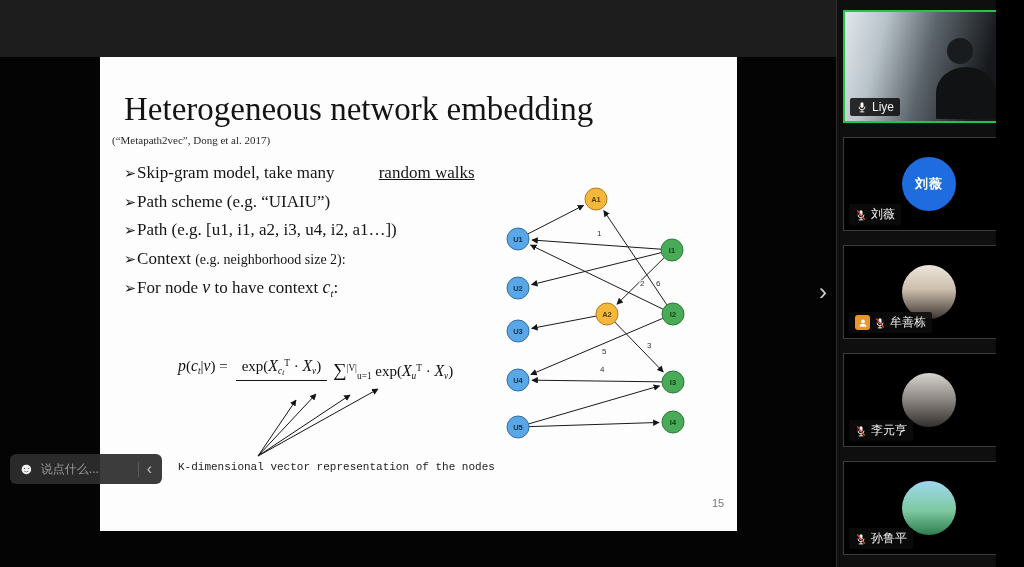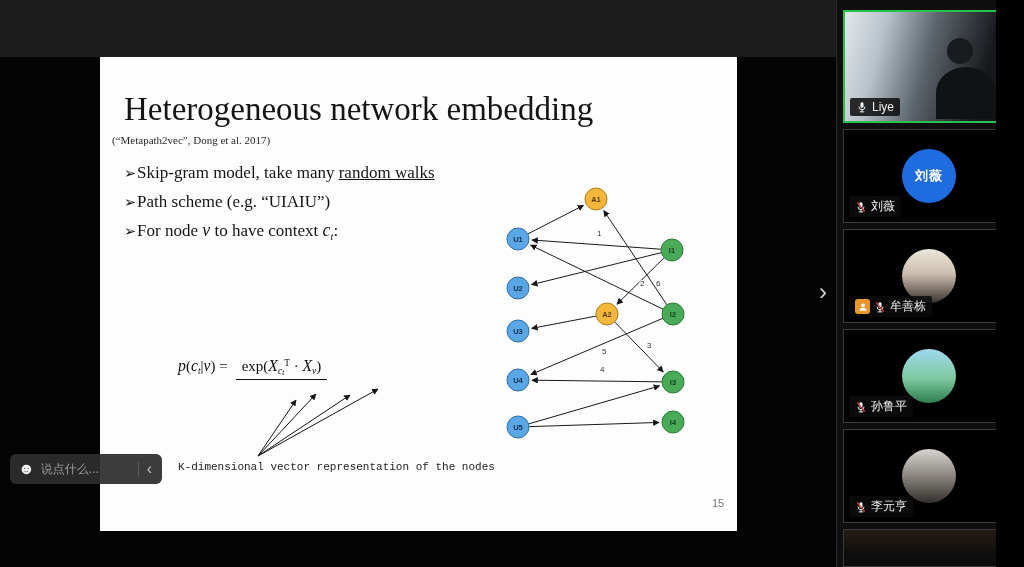--- a/index.html
+++ b/index.html
@@ -10,21 +10,21 @@
 
   
   .slide{position:absolute;left:100px;top:0;width:637px;height:474px;background:#fdfdfd;color:#111;}
   .slide-title{position:absolute;left:24px;top:34px;font-family:"Liberation Serif",serif;font-size:33px;color:#141414;white-space:nowrap;}
   .slide-subtitle{position:absolute;left:12px;top:77px;font-family:"Liberation Serif",serif;font-size:11px;color:#2b2b2b;}
   #bullets{position:absolute;left:24px;top:106px;font-family:"Liberation Serif",serif;font-size:17px;color:#151515;}
   .bullet{height:28.5px;white-space:nowrap;}
   .bullet .marker{margin-right:1px;font-size:0.85em;}
   .bullet.indent{margin-left:32px;font-size:13.5px;height:27px;}
   .bullet.indent .marker{margin-right:5px;}
-  .seg-u{text-decoration:underline;}
+  .seg-u{text-decoration:underline;margin-left:40px;}
   .seg-b{font-weight:bold;}
   .seg-c1{color:#4aa3cf;}
   .seg-c2{color:#2e74b5;}
   .seg-small{font-size:14px;}
   .seg-mi{font-style:italic;font-family:"Liberation Serif",serif;font-size:1.05em;}
   .seg-sub{font-size:0.62em;vertical-align:-0.35em;}
   .seg-sub2{font-size:0.5em;vertical-align:-0.55em;}
   .seg-sup{font-size:0.62em;vertical-align:0.55em;}
   .seg-big{font-size:1.25em;}
   .formula{position:absolute;left:78px;top:300px;display:flex;font-family:"Liberation Serif",serif;font-size:15px;color:#101010;}
@@ -41,21 +41,21 @@
   .chat-bar .emoji{color:#f2f2f2;font-size:16px;line-height:1;}
   .chat-bar .chat-text{color:#9a9a9a;font-size:12px;flex:1;white-space:nowrap;overflow:hidden;}
   .chat-bar .chat-div{width:1px;height:15px;background:#5a5a5a;}
   .chat-bar .chat-collapse{color:#c0c0c0;font-size:16px;padding:0 2px;cursor:pointer;}
 
   .sidebar-toggle{position:absolute;left:814px;top:220px;width:18px;height:30px;color:#cfcfcf;font-size:24px;line-height:30px;text-align:center;cursor:pointer;}
 
   
   .sidebar{position:absolute;left:836px;top:0;width:188px;height:567px;background:#0f0f0f;border-left:1px solid #2c2c2c;box-sizing:border-box;}
   #participant-list{padding:10px 9px 0 6px;}
-  .tile{position:relative;height:94px;margin-bottom:6px;background:#000;border:1px solid #3a3a3a;box-sizing:border-box;overflow:hidden;cursor:pointer;}
+  .tile{position:relative;height:94px;margin-bottom:14px;background:#000;border:1px solid #3a3a3a;box-sizing:border-box;overflow:hidden;cursor:pointer;}
   .tile.active{height:113px;border:2px solid #26c24b;}
   .tile.partial{height:38px;margin-bottom:0;background:linear-gradient(180deg,#241c12 0%,#0c0c0c 80%);}
   .tile-body{position:absolute;left:0;top:0;right:0;bottom:0;display:flex;align-items:center;justify-content:center;}
   .video-feed{background:linear-gradient(105deg,#e2e8ec 0%,#b8c2c9 22%,#5c646b 48%,#16181b 80%);}
   .video-feed::after{content:"";position:absolute;right:24%;top:24%;width:26px;height:26px;border-radius:50%;background:#191c1f;}
   .video-feed::before{content:"";position:absolute;right:10%;top:50%;width:60px;height:52px;border-radius:50% 50% 0 0;background:#101214;}
   .avatar{width:54px;height:54px;border-radius:50%;display:flex;align-items:center;justify-content:center;color:#fff;font-size:13px;font-weight:bold;letter-spacing:1px;}
   .photo-portrait-light{background:linear-gradient(180deg,#ece5da 0%,#cdbfae 45%,#3c3430 100%);}
   .photo-landscape{background:linear-gradient(180deg,#9fd8ef 0%,#7ec9a0 55%,#2f7d4f 100%);}
   .photo-portrait-dark{background:linear-gradient(180deg,#d8d4cf 0%,#8a8580 50%,#332f2c 100%);}
@@ -72,27 +72,30 @@
 <div class="screen">
   <div class="topbar"></div>
 
   <div class="share-area">
     <div class="slide">
       <div class="slide-title">Heterogeneous network embedding</div>
       <div class="slide-subtitle">(“Metapath2vec”, Dong et al. 2017)</div>
       <div id="bullets">
           <div class="bullet"><span class="marker">➢</span><span>Skip-gram model, take many </span><span class="seg-u">random walks</span></div>
           <div class="bullet"><span class="marker">➢</span><span>Path scheme (e.g. “UIAIU”)</span></div>
+          <div class="bullet"><span class="marker">➢</span><span>Path (e.g. [u1, i1, a2, i3, u4, i2, a1…])</span></div>
+          <div class="bullet"><span class="marker">➢</span><span>Context </span><span class="seg-small">(e.g. neighborhood size 2):</span></div>
           <div class="bullet"><span class="marker">➢</span><span>For node </span><span class="seg-mi">v</span><span> to have context </span><span class="seg-mi">c</span><span class="seg-mi seg-sub">t</span><span>:</span></div>
         </div>
 
       <div class="formula">
         <span class="lhs"><span class="seg-mi">p</span><span>(</span><span class="seg-mi">c</span><span class="seg-mi seg-sub">t</span><span>|</span><span class="seg-mi">v</span><span>) =</span></span>
         <span class="frac">
           <span class="num"><span>exp(</span><span class="seg-mi">X</span><span class="seg-mi seg-sub">c</span><span class="seg-mi seg-sub2">t</span><span class="seg-sup">T</span><span> · </span><span class="seg-mi">X</span><span class="seg-mi seg-sub">v</span><span>)</span></span>
+          <span class="den"><span class="seg-big">∑</span><span class="seg-sup">|V|</span><span class="seg-sub">u=1</span><span> exp(</span><span class="seg-mi">X</span><span class="seg-mi seg-sub">u</span><span class="seg-sup">T</span><span> · </span><span class="seg-mi">X</span><span class="seg-mi seg-sub">v</span><span>)</span></span>
         </span>
       </div>
 
       <div class="annotation">K-dimensional vector representation of the nodes</div>
       <div class="page-num">15</div>
 
       <svg id="graph-svg" width="637" height="474" viewBox="0 0 637 474">
         <defs>
           <marker id="arrow" viewBox="0 0 10 10" refX="9" refY="5" markerWidth="6.5" markerHeight="6.5" orient="auto">
             <path d="M0,0 L10,5 L0,10 z" fill="#151515"></path>
@@ -206,46 +209,46 @@
               <path d="M4 7.5 a4 4.2 0 0 0 8 0" stroke="#fff" stroke-width="1.2" fill="none"></path>
               <line x1="8" y1="12" x2="8" y2="14.5" stroke="#fff" stroke-width="1.2"></line>
               <line x1="5" y1="14.5" x2="11" y2="14.5" stroke="#fff" stroke-width="1.2"></line>
               <line x1="3" y1="2" x2="13" y2="14" stroke="#e0443e" stroke-width="1.6"></line>
             </svg>
             <span>牟善栋</span>
           </div>
         </div>
         <div class="tile">
           <div class="tile-body">
+            <div class="avatar photo-portrait-dark"></div>
+          </div>
+          <div class="name-tag">
+            <svg viewBox="0 0 16 16" class="mic">
+              <rect x="6" y="1.5" width="4" height="7.5" rx="2" fill="#fff"></rect>
+              <path d="M4 7.5 a4 4.2 0 0 0 8 0" stroke="#fff" stroke-width="1.2" fill="none"></path>
+              <line x1="8" y1="12" x2="8" y2="14.5" stroke="#fff" stroke-width="1.2"></line>
+              <line x1="5" y1="14.5" x2="11" y2="14.5" stroke="#fff" stroke-width="1.2"></line>
+              <line x1="3" y1="2" x2="13" y2="14" stroke="#e0443e" stroke-width="1.6"></line>
+            </svg>
+            <span>李元亨</span>
+          </div>
+        </div>
+        <div class="tile">
+          <div class="tile-body">
             <div class="avatar photo-landscape"></div>
           </div>
           <div class="name-tag">
             <svg viewBox="0 0 16 16" class="mic">
               <rect x="6" y="1.5" width="4" height="7.5" rx="2" fill="#fff"></rect>
               <path d="M4 7.5 a4 4.2 0 0 0 8 0" stroke="#fff" stroke-width="1.2" fill="none"></path>
               <line x1="8" y1="12" x2="8" y2="14.5" stroke="#fff" stroke-width="1.2"></line>
               <line x1="5" y1="14.5" x2="11" y2="14.5" stroke="#fff" stroke-width="1.2"></line>
               <line x1="3" y1="2" x2="13" y2="14" stroke="#e0443e" stroke-width="1.6"></line>
             </svg>
             <span>孙鲁平</span>
-          </div>
-        </div>
-        <div class="tile">
-          <div class="tile-body">
-            <div class="avatar photo-portrait-dark"></div>
-          </div>
-          <div class="name-tag">
-            <svg viewBox="0 0 16 16" class="mic">
-              <rect x="6" y="1.5" width="4" height="7.5" rx="2" fill="#fff"></rect>
-              <path d="M4 7.5 a4 4.2 0 0 0 8 0" stroke="#fff" stroke-width="1.2" fill="none"></path>
-              <line x1="8" y1="12" x2="8" y2="14.5" stroke="#fff" stroke-width="1.2"></line>
-              <line x1="5" y1="14.5" x2="11" y2="14.5" stroke="#fff" stroke-width="1.2"></line>
-              <line x1="3" y1="2" x2="13" y2="14" stroke="#e0443e" stroke-width="1.6"></line>
-            </svg>
-            <span>李元亨</span>
           </div>
         </div>
         <div class="tile partial">
           <div class="tile-body"></div>
         </div>
       </div>
     <div class="scrollbar">
       <div class="thumb"></div>
     </div>
   </div>

